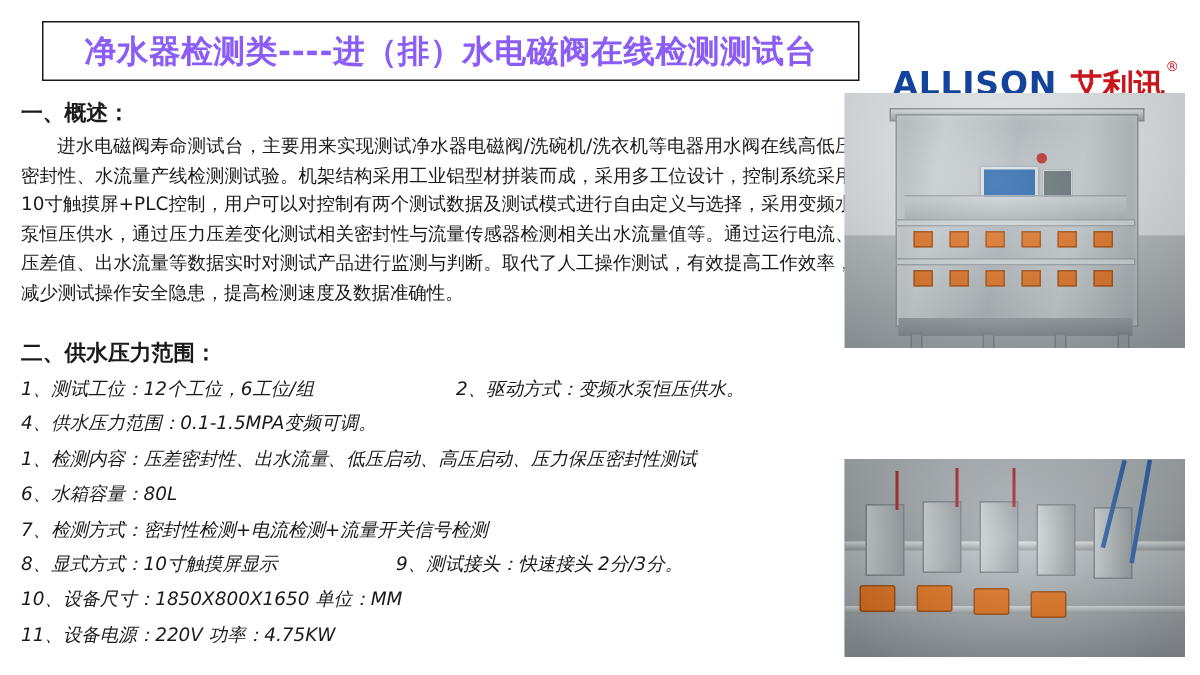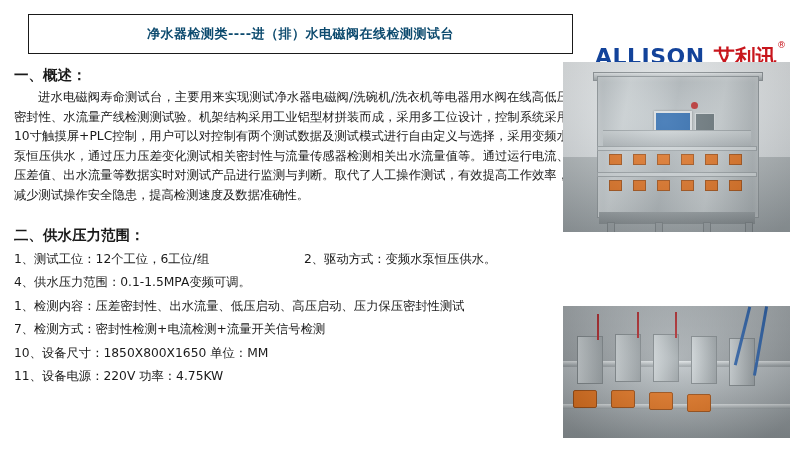--- a/index.html
+++ b/index.html
@@ -27,23 +27,23 @@
     top: 14px;
     width: 545px;
     height: 40px;
     border: 1.5px solid #1a1a1a;
     box-sizing: border-box;
     display: flex;
     align-items: center;
     justify-content: center;
   }
   .title-text {
-    font-size: 13px;
+    font-size: 21px;
     font-weight: bold;
-    color: #0c4a6e;
+    color: #8b5cf6;
     letter-spacing: 0.5px;
     white-space: nowrap;
   }
 
   
   .logo {
     position: absolute;
     left: 595px;
     top: 16px;
     width: 192px;
@@ -103,20 +103,21 @@
     left: 14px;
     top: 248px;
     width: 570px;
   }
   .spec-row {
     position: relative;
     font-size: 12.3px;
     line-height: 23.4px;
     color: #1a1a1a;
     white-space: nowrap;
+    font-style: italic;
   }
   .spec-row .second {
     position: absolute;
     left: 290px;
     top: 0;
   }
   .spec-row .second-b {
     position: absolute;
     left: 250px;
     top: 0;
@@ -262,21 +263,28 @@
       <span>1、测试工位：12个工位，6工位/组</span>
       <span class="second">2、驱动方式：变频水泵恒压供水。</span>
     </div>
     <div class="spec-row">
       <span>4、供水压力范围：0.1-1.5MPA变频可调。</span>
     </div>
     <div class="spec-row">
       <span>1、检测内容：压差密封性、出水流量、低压启动、高压启动、压力保压密封性测试</span>
     </div>
     <div class="spec-row">
+      <span>6、水箱容量：80L</span>
+    </div>
+    <div class="spec-row">
       <span>7、检测方式：密封性检测+电流检测+流量开关信号检测</span>
+    </div>
+    <div class="spec-row">
+      <span>8、显式方式：10寸触摸屏显示</span>
+      <span class="second-b">9、测试接头：快速接头  2分/3分。</span>
     </div>
     <div class="spec-row">
       <span>10、设备尺寸：1850X800X1650 单位：MM</span>
     </div>
     <div class="spec-row">
       <span>11、设备电源：220V    功率：4.75KW</span>
     </div>
   </div>
 
   <div class="photo-top">

